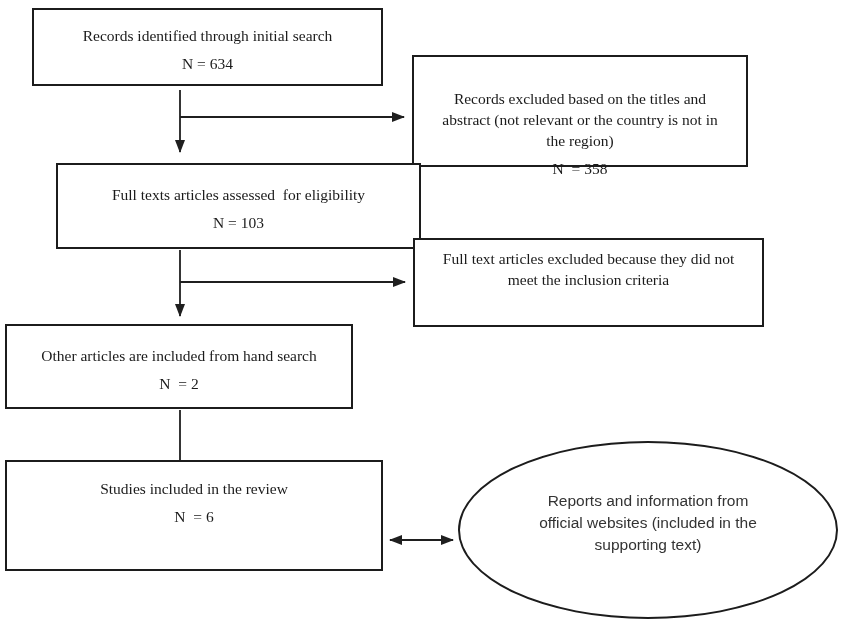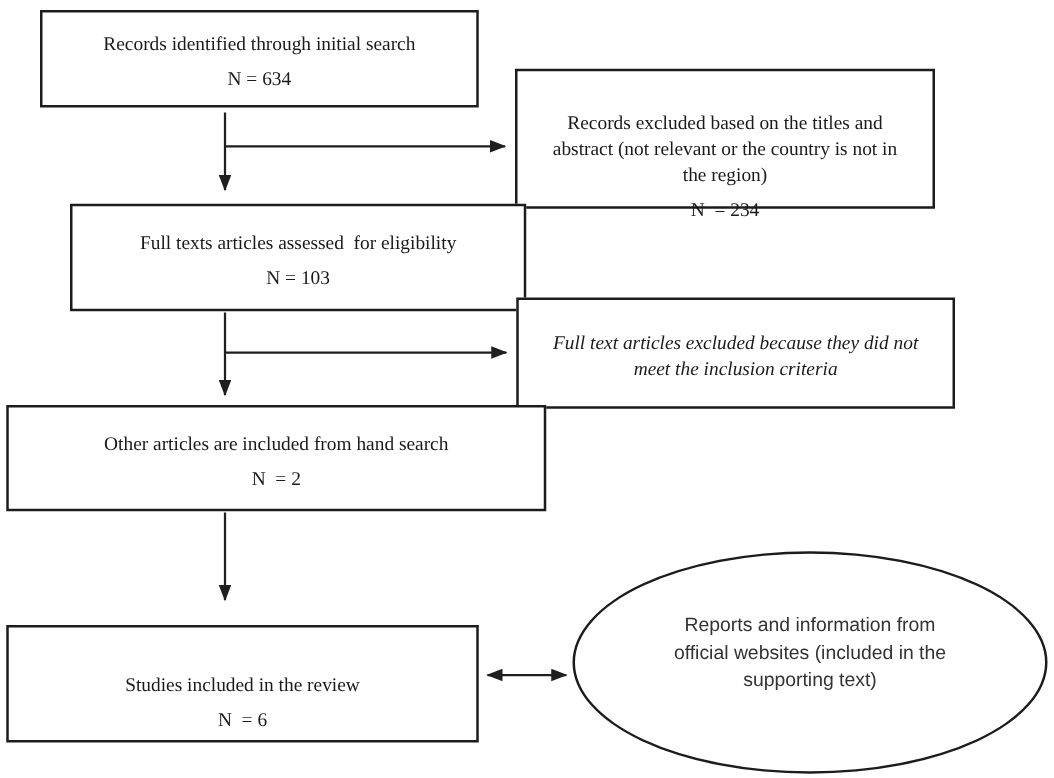--- a/index.html
+++ b/index.html
@@ -30,23 +30,23 @@
     white-space: pre-wrap;
   }
   .box .box-n {
     display: block;
     white-space: pre-wrap;
     margin-top: 7px;
   }
   #box-records-identified { left: 8px;   top: 8px;   width: 351px; height: 78px;  padding-top: 15px; margin-left: 24px; }
   #box-records-excluded   { left: 412px; top: 55px;  width: 336px; height: 112px; padding-top: 31px; }
   #box-full-text-assessed { left: 8px;   top: 163px; width: 365px; height: 86px;  padding-top: 19px; margin-left: 48px; }
-  #box-full-text-excluded { left: 413px; top: 238px; width: 351px; height: 89px;  padding-top: 24px; font-style: italic; }
-  #box-hand-search        { left: 5px;   top: 324px; width: 432px; height: 85px;  padding-top: 19px; }
-  #box-included           { left: 5px;   top: 500px; width: 378px; height: 94px;  padding-top: 36px; }
+  #box-full-text-excluded { left: 413px; top: 238px; width: 351px; height: 89px;  padding-top: 8px; }
+  #box-hand-search        { left: 5px;   top: 324px; width: 348px; height: 85px;  padding-top: 19px; }
+  #box-included           { left: 5px;   top: 460px; width: 378px; height: 111px;  padding-top: 16px; }
   .ellipse {
     position: absolute;
     left: 458px;
     top: 441px;
     width: 380px;
     height: 178px;
     border: 2px solid #1c1c1c;
     border-radius: 50%;
     background: #ffffff;
     box-sizing: border-box;
@@ -96,21 +96,21 @@
 
   <div class="box" id="box-records-identified">
     <span class="box-text">Records identified through initial search</span>
     <span class="box-n">N = 634</span>
   </div>
 
   <div class="box" id="box-records-excluded">
     <span class="box-text">Records excluded based on the titles and
 abstract (not relevant or the country is not in
 the region)</span>
-    <span class="box-n">N  = 234</span>
+    <span class="box-n">N  = 358</span>
   </div>
 
   <div class="box" id="box-full-text-assessed">
     <span class="box-text">Full texts articles assessed  for eligibility</span>
     <span class="box-n">N = 103</span>
   </div>
 
   <div class="box" id="box-full-text-excluded">
     <span class="box-text">Full text articles excluded because they did not
 meet the inclusion criteria</span>

